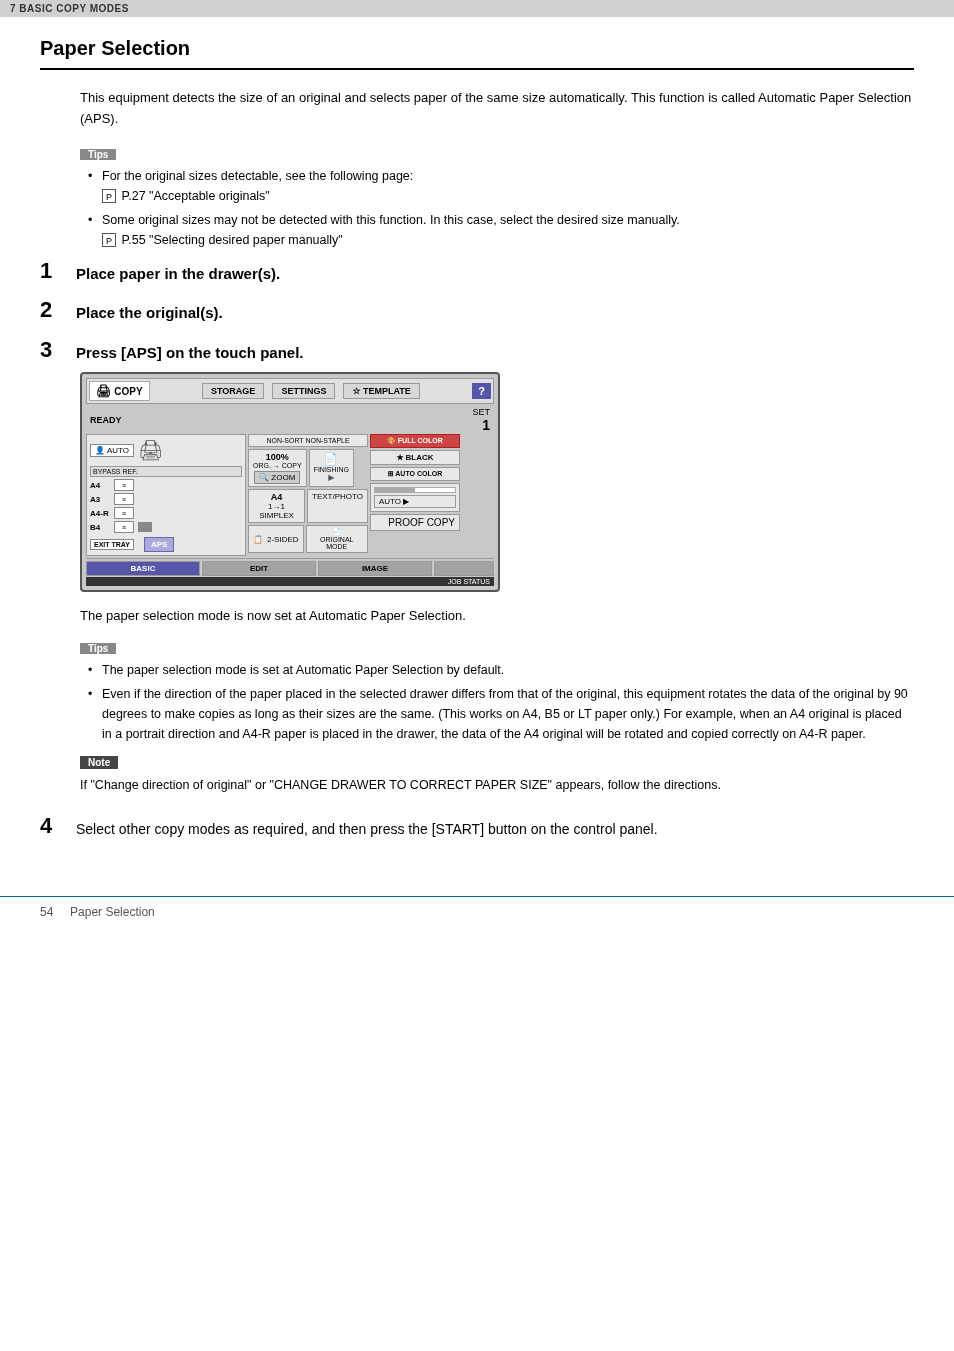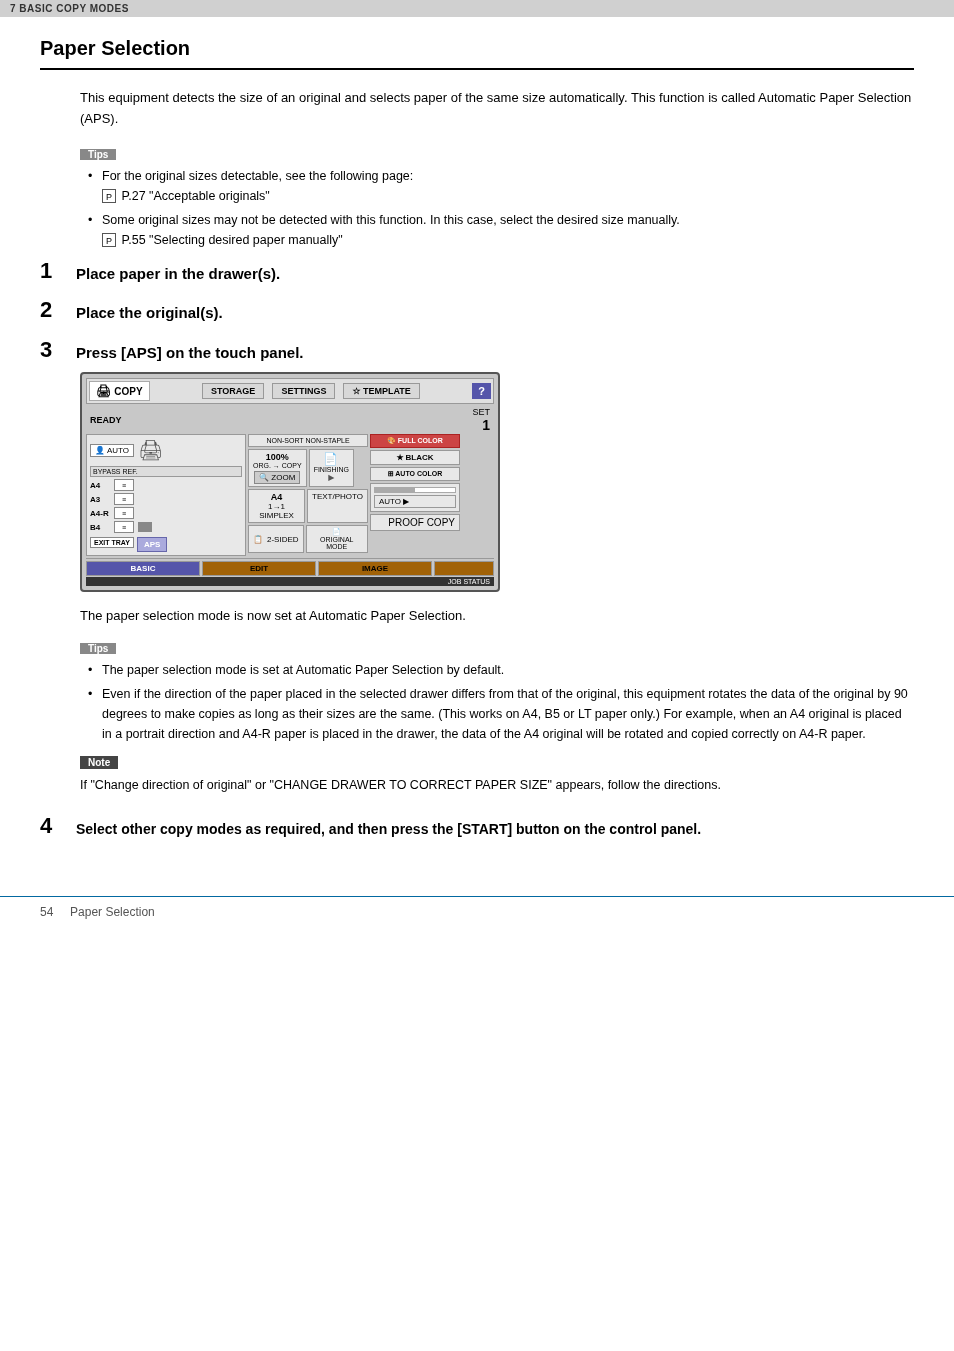--- a/index.html
+++ b/index.html
@@ -112,21 +112,21 @@
       line-height: 1;
     }
     .step-text {
       font-size: 15px;
       font-weight: bold;
       padding-top: 4px;
       line-height: 1.3;
     }
     .step4-text {
       font-size: 14px;
-      font-weight: bold;
+      font-weight: normal;
       padding-top: 4px;
       line-height: 1.5;
     }
     
     .touch-panel-wrapper {
       margin-left: 40px;
       margin-top: 10px;
       margin-bottom: 14px;
     }
     .touch-panel {
@@ -246,22 +246,22 @@
     }
     .tp-bypass {
       font-size: 7px;
       background: #ddd;
       border: 1px solid #999;
       padding: 1px 2px;
     }
     .tp-exit-tray {
       margin-top: 4px;
       display: flex;
-      align-items: flex-start;
-      gap: 3px;
+      align-items: center;
+      gap: 10px;
     }
     .tp-exit-btn {
       background: #fff;
       border: 1px solid #888;
       font-size: 7px;
       padding: 1px 3px;
       font-weight: bold;
     }
     .tp-aps-btn {
       background: #aaaadd;
@@ -415,21 +415,21 @@
     }
     .tp-footer {
       display: flex;
       gap: 2px;
       margin-top: 2px;
       border-top: 1px solid #999;
       padding-top: 2px;
     }
     .tp-footer-btn {
       flex: 1;
-      background: #a16207;
+      background: #a3a3a3;
       border: 1px solid #999;
       font-size: 8px;
       font-weight: bold;
       text-align: center;
       padding: 2px;
     }
     .tp-footer-btn.active {
       background: #5555aa;
       color: #fff;
     }

